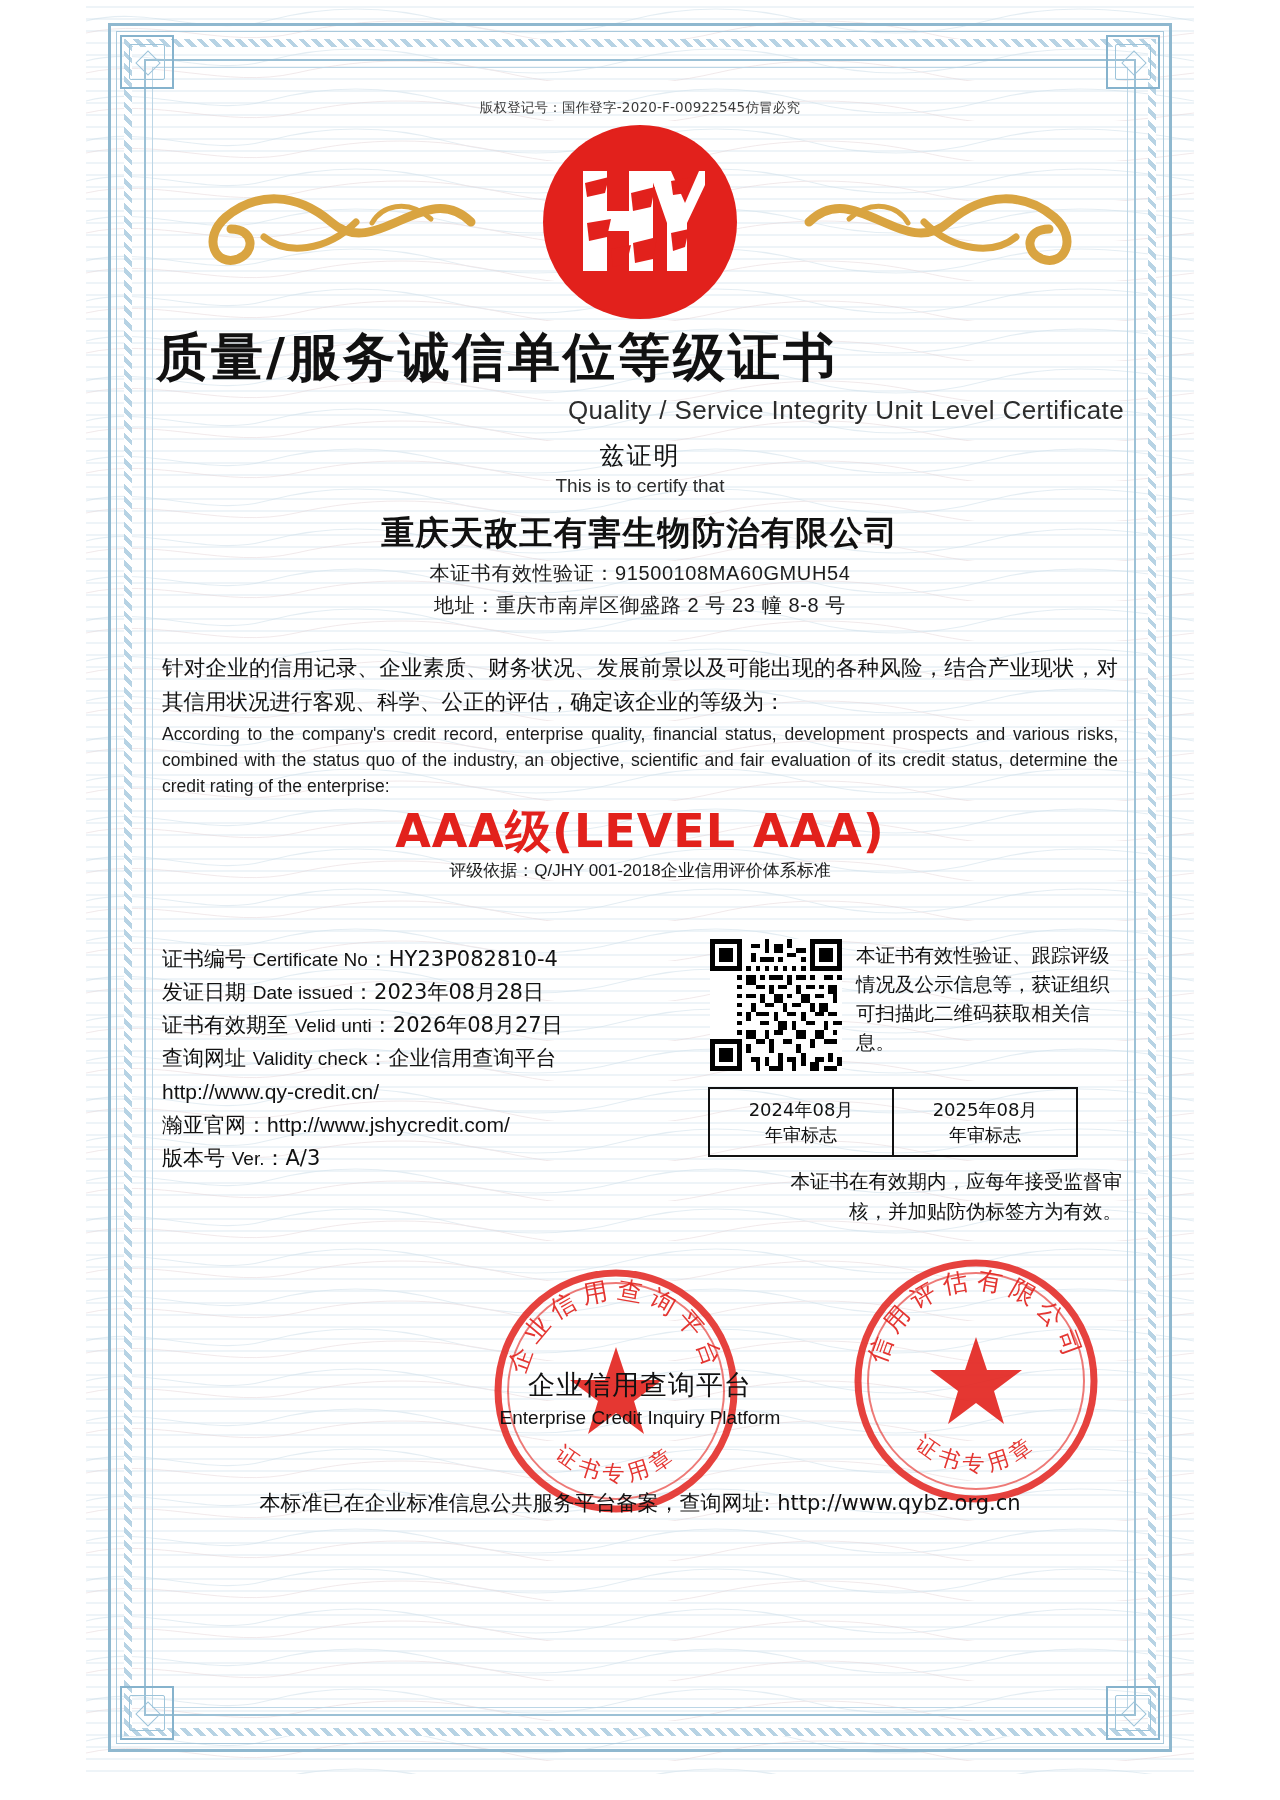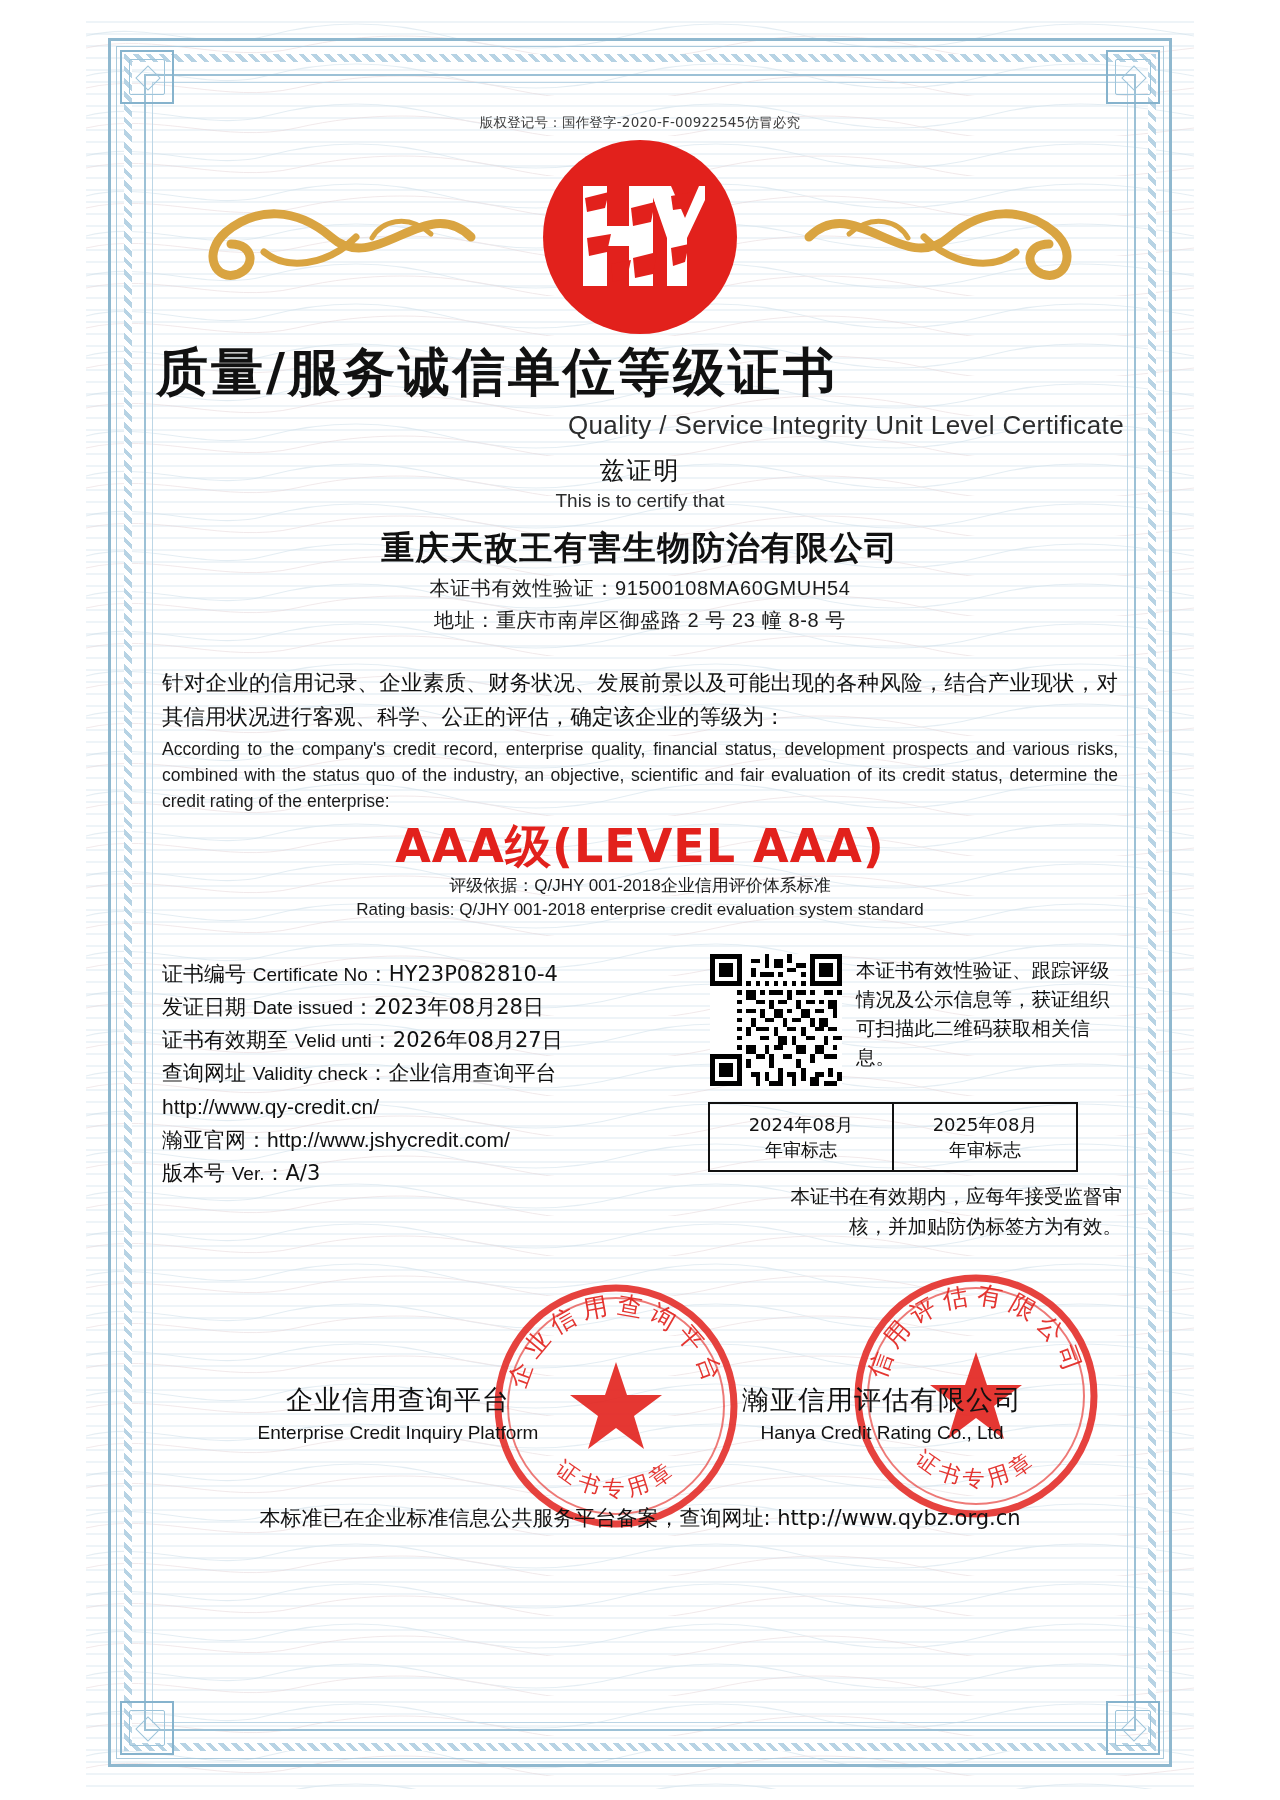--- a/index.html
+++ b/index.html
@@ -12,21 +12,21 @@
     height: 1800px;
     font-family: "Liberation Sans", sans-serif;
     overflow: hidden;
   }
 
   
   .cert-page {
     position: relative;
     width: 1108px;
     height: 1773px;
-    margin: 16px auto;
+    margin: 1px auto;
     background:
       repeating-linear-gradient(
         to bottom,
         #ffffff 0px,
         #ffffff 5px,
         #eef4f8 5px,
         #eef4f8 7px,
         #ffffff 7px,
         #ffffff 12px
       ),
@@ -476,21 +476,20 @@
 
     <div class="company-name">重庆天敌王有害生物防治有限公司</div>
     <div class="credit-code">本证书有效性验证：91500108MA60GMUH54</div>
     <div class="address">地址：重庆市南岸区御盛路 2 号 23 幢 8-8 号</div>
 
     <div class="body-zh">针对企业的信用记录、企业素质、财务状况、发展前景以及可能出现的各种风险，结合产业现状，对其信用状况进行客观、科学、公正的评估，确定该企业的等级为：</div>
     <div class="body-en">According to the company's credit record, enterprise quality, financial status, development prospects and various risks, combined with the status quo of the industry, an objective, scientific and fair evaluation of its credit status, determine the credit rating of the enterprise:</div>
 
     <div class="level">AAA级(LEVEL AAA)</div>
     <div class="basis-zh">评级依据：Q/JHY 001-2018企业信用评价体系标准</div>
-    <div class="basis-en">Rating basis: Q/JHY 001-2018 enterprise credit evaluation system standard</div>
 
     <div class="details">
       <div>
         <span>证书编号</span>
         <span class="lbl-en">Certificate No</span><span>：HY23P082810-4</span>
       </div>
       <div>
         <span>发证日期</span>
         <span class="lbl-en">Date issued</span><span>：2023年08月28日</span>
       </div>
@@ -591,22 +590,18 @@
         <textPath href="#arcRb" startOffset="50%" text-anchor="middle">证书专用章</textPath>
       </text>
       <polygon points="130,86 141,119 176,119 148,140 158,173 130,152 102,173 112,140 84,119 119,119" fill="#e2211c" opacity=".9"></polygon>
     </svg>
 
     <div class="issuer-names">
       <div class="issuer">
         <div class="zh">企业信用查询平台</div>
         <div class="en">Enterprise Credit Inquiry Platform</div>
       </div>
-      <div class="issuer">
-        <div class="zh">瀚亚信用评估有限公司</div>
-        <div class="en">Hanya Credit Rating Co., Ltd</div>
-      </div>
     </div>
 
     <div class="footer-note">本标准已在企业标准信息公共服务平台备案，查询网址: http://www.qybz.org.cn</div>
 
   </div>
 </div>
 
 </body></html>

